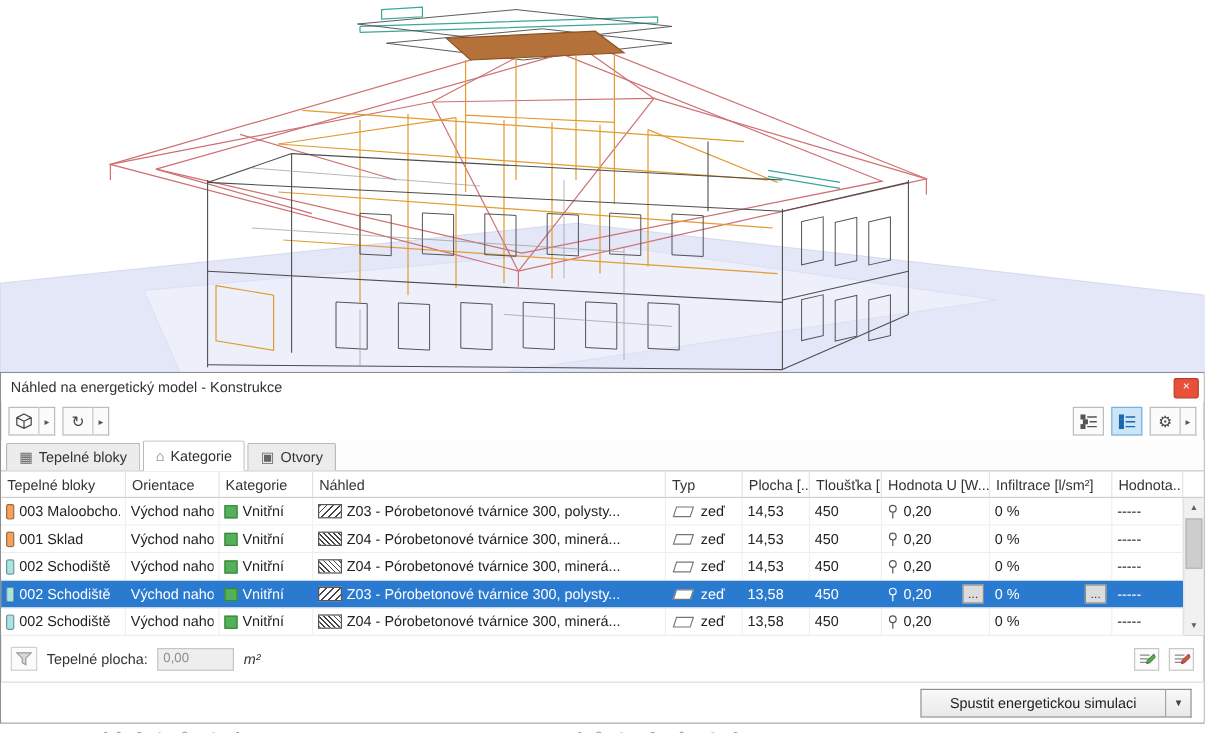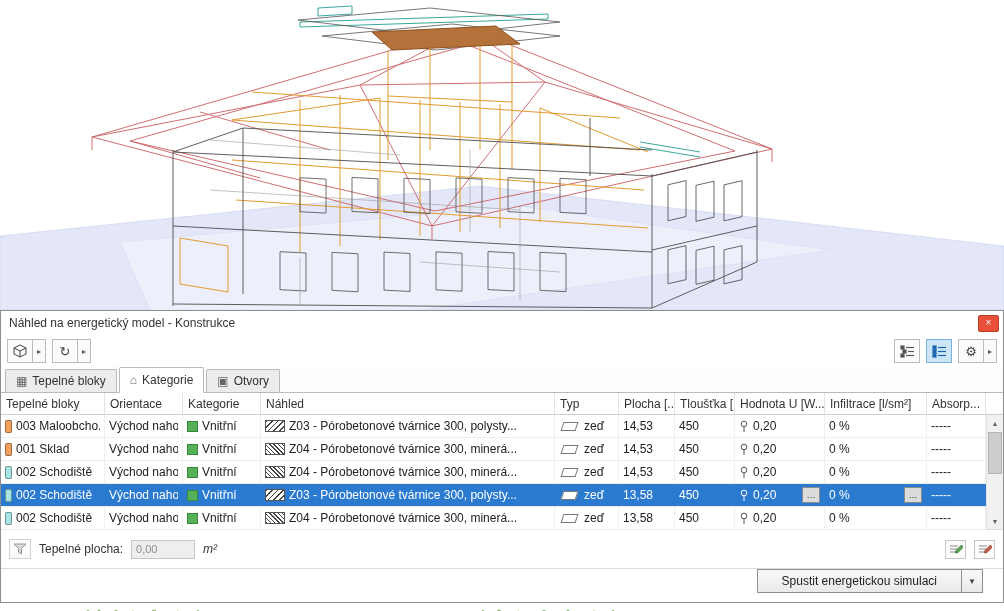--- a/index.html
+++ b/index.html
@@ -76,22 +76,22 @@
              align-items:center;justify-content:center;padding:0;cursor:default;}
   .flabel{color:#333;}
   .finput{width:64px;height:19px;background:#eeeeee;border:1px solid #c6c6c6;color:#8e8e8e;
           font-size:11px;padding:0 4px;font-family:inherit;}
   .funit{color:#333;font-style:italic;}
   .fspacer{flex:1;}
   .editbtn{width:21px;height:19px;border:1px solid #c7c7c7;background:#fbfbfb;display:flex;
            align-items:center;justify-content:center;padding:0;cursor:default;}
 
   
-  .bottombar{height:34px;flex:none;border-top:1px solid #dcdcdc;display:flex;align-items:flex-start;
-             justify-content:flex-end;padding-right:20px;background:#fff;}
+  .bottombar{height:34px;flex:none;border-top:1px solid #dcdcdc;display:flex;align-items:center;
+             justify-content:flex-end;padding-right:10px;background:#fff;}
   .runwrap{display:flex;}
   .runmain{height:24px;padding:0 24px;border:1px solid #8f8f8f;background:linear-gradient(#f9f9f9,#e9e9e9);
            color:#222;font-size:12px;font-family:inherit;cursor:default;}
   .runarrow{height:24px;width:21px;border:1px solid #8f8f8f;border-left:none;background:linear-gradient(#f9f9f9,#e9e9e9);
             color:#444;font-size:8px;display:flex;align-items:center;justify-content:center;padding:0;cursor:default;}
 </style>
 </head>
 <body>
 
 <div class="screen">
@@ -263,21 +263,21 @@
       <div class="grid" id="thead">
           <div class="hcell c0">Tepelné bloky</div>
           <div class="hcell c1">Orientace</div>
           <div class="hcell c2">Kategorie</div>
           <div class="hcell c3">Náhled</div>
           <div class="hcell c4">Typ</div>
           <div class="hcell c5">Plocha [...</div>
           <div class="hcell c6">Tloušťka [...</div>
           <div class="hcell c7">Hodnota U [W...</div>
           <div class="hcell c8">Infiltrace [l/sm²]</div>
-          <div class="hcell c9">Absorp...</div>
+          <div class="hcell c9">Hodnota...</div>
         </div>
       <div id="tbody">
           <div class="trow grid">
     <div class="cell c0">
       <span class="chip" style="background: rgb(242, 161, 94);"></span>
       <span class="txt">003 Maloobcho...</span>
     </div>
     <div class="cell c1">
       <span class="txt">Východ nahor...</span>
     </div>

